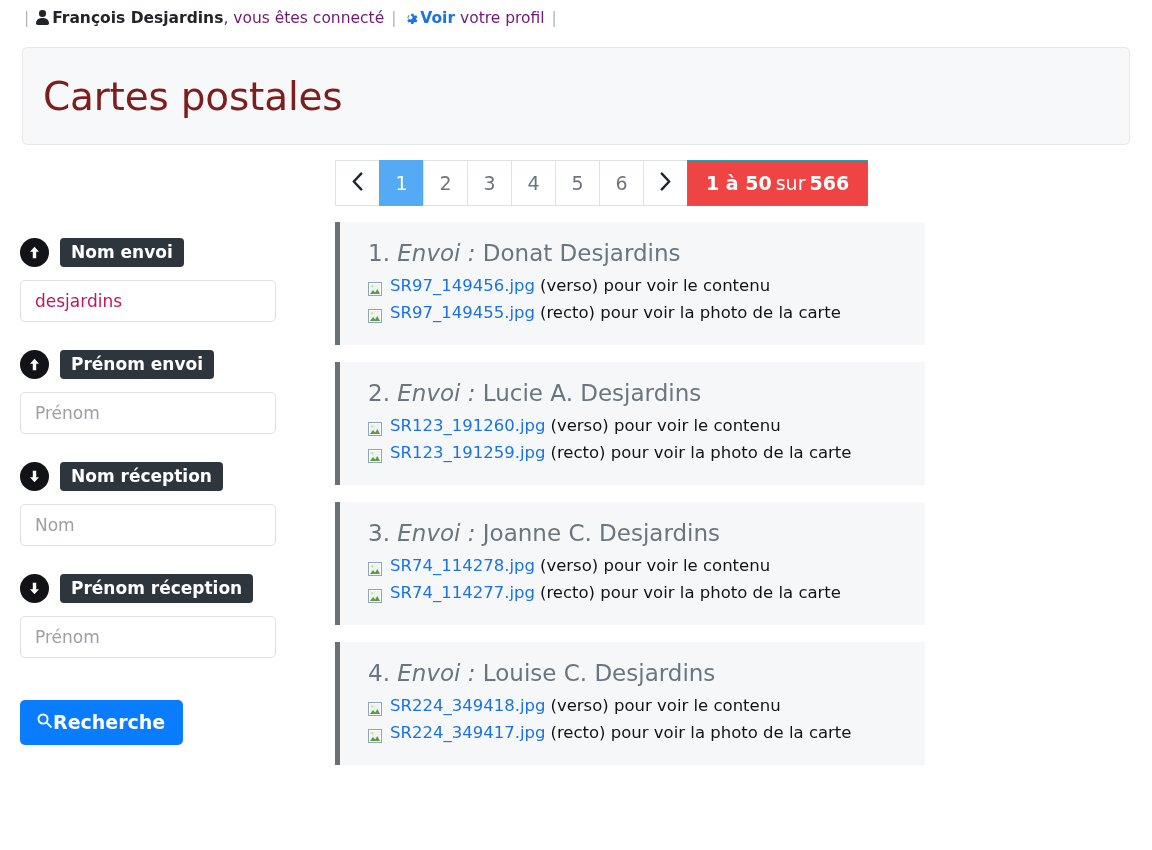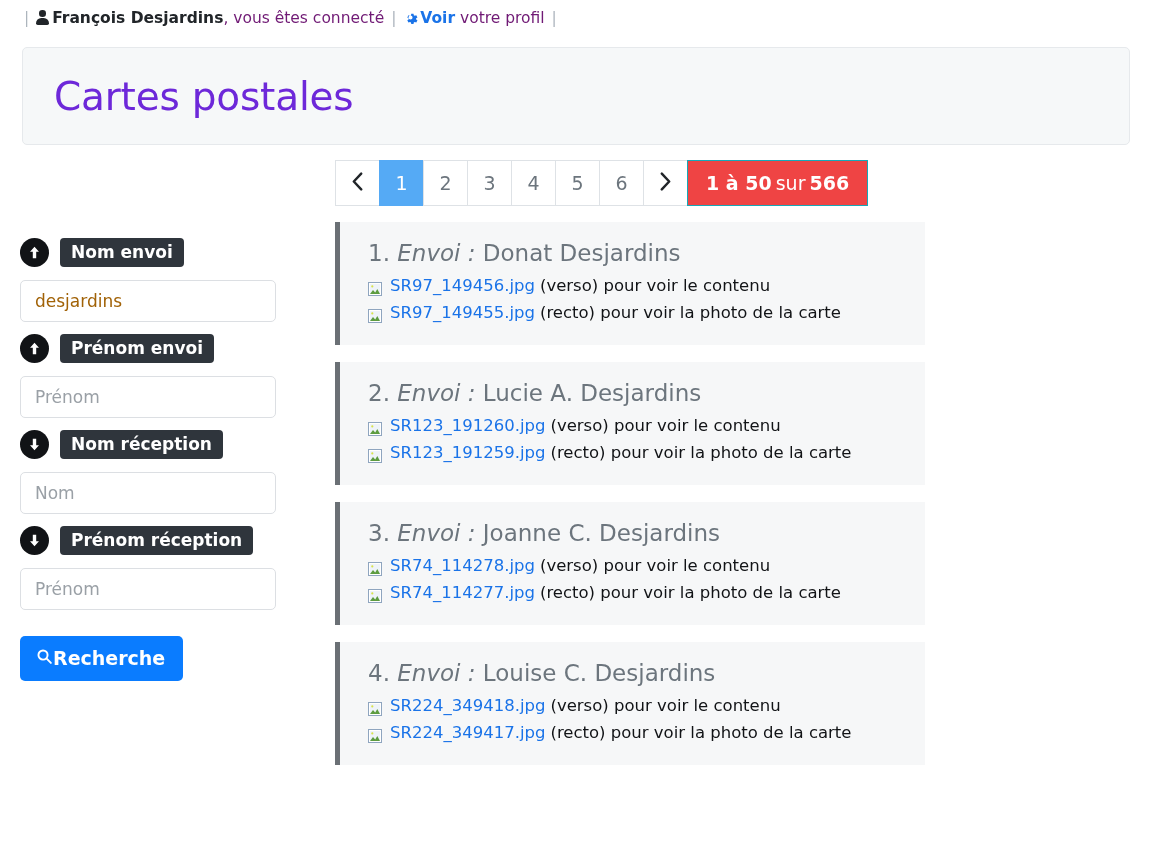--- a/index.html
+++ b/index.html
@@ -66,24 +66,24 @@
     margin: 11px 22px 0 22px;
     height: 98px;
     background: #f6f8f9;
     border: 1px solid #e6e9ec;
     border-radius: 5px;
     display: flex;
     align-items: center;
     padding-left: 20px;
   }
   .jumbotron h1 {
-    margin: 11px;
+    margin: 0;
     font-size: 39px;
     font-weight: normal;
-    color: #6d28d9;
+    color: #7f1d1d;
     letter-spacing: -0.2px;
   }
 
   
   .layout {
     display: flex;
     margin-top: 15px;
   }
   .sidebar {
     width: 300px;
@@ -131,21 +131,21 @@
     font-size: 19px;
     padding: 0 18px;
     border-right: 1px solid #17a8b8;
     cursor: default;
   }
   .pg.info .lite { font-weight: normal; margin: 0 4px; }
   .pg.info .bold { font-weight: bold; }
   .chev { display: inline-block; line-height: 1; }
 
   
-  .filter-group { margin-bottom: 12px; }
+  .filter-group { margin-bottom: 28px; }
   .filter-head {
     display: flex;
     align-items: center;
     margin-bottom: 13px;
   }
   .arrow-circle {
     width: 29px; height: 29px;
     border-radius: 50%;
     background: #111316;
     display: flex;
@@ -166,21 +166,21 @@
   }
   .filter-input {
     display: block;
     width: 256px;
     height: 42px;
     border: 1px solid #dcdfe3;
     border-radius: 5px;
     padding: 0 14px;
     font-size: 17px;
     font-family: "DejaVu Sans", "Liberation Sans", sans-serif;
-    color: #a16207;
+    color: #be185d;
     background: #ffffff;
     outline: none;
   }
   .filter-input::placeholder { color: #9aa0a6; }
 
   .btn-search {
     margin-top: 14px;
     background: #0a7cff;
     border: none;
     color: #ffffff;

